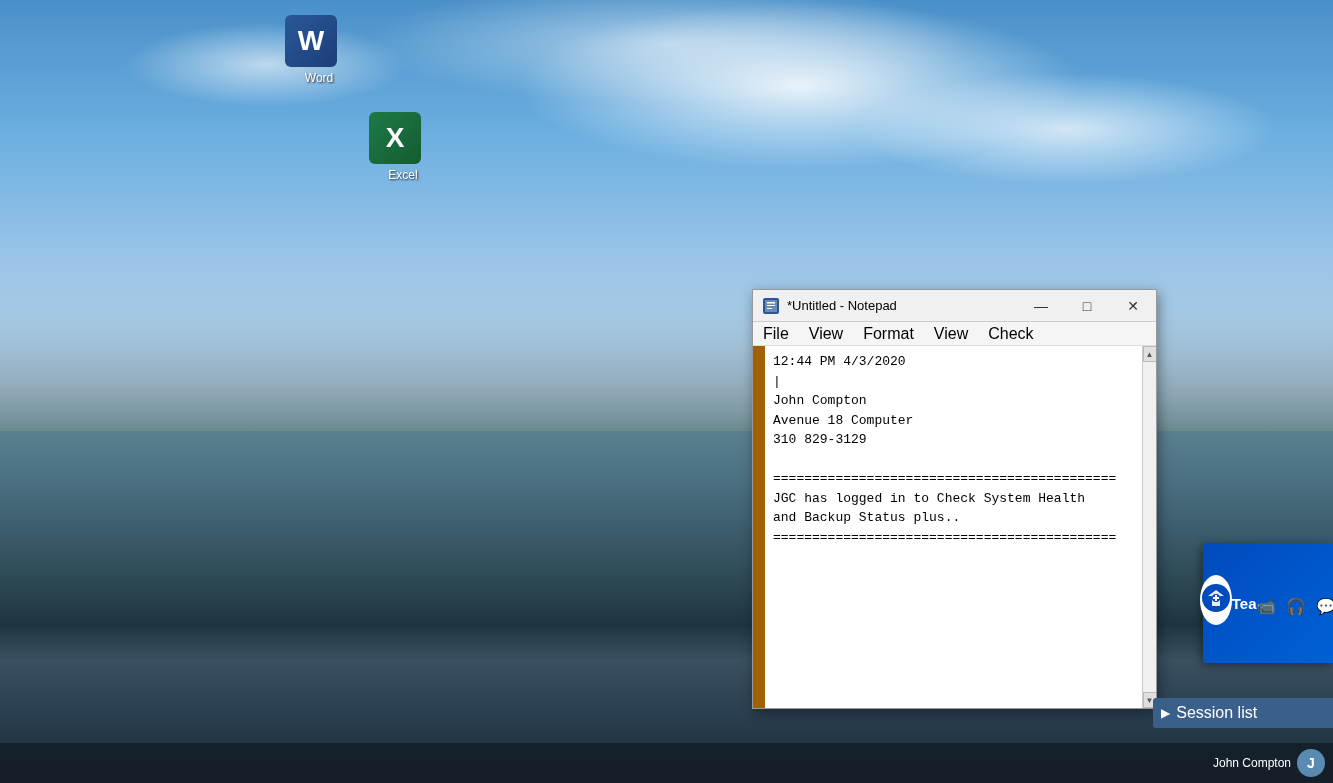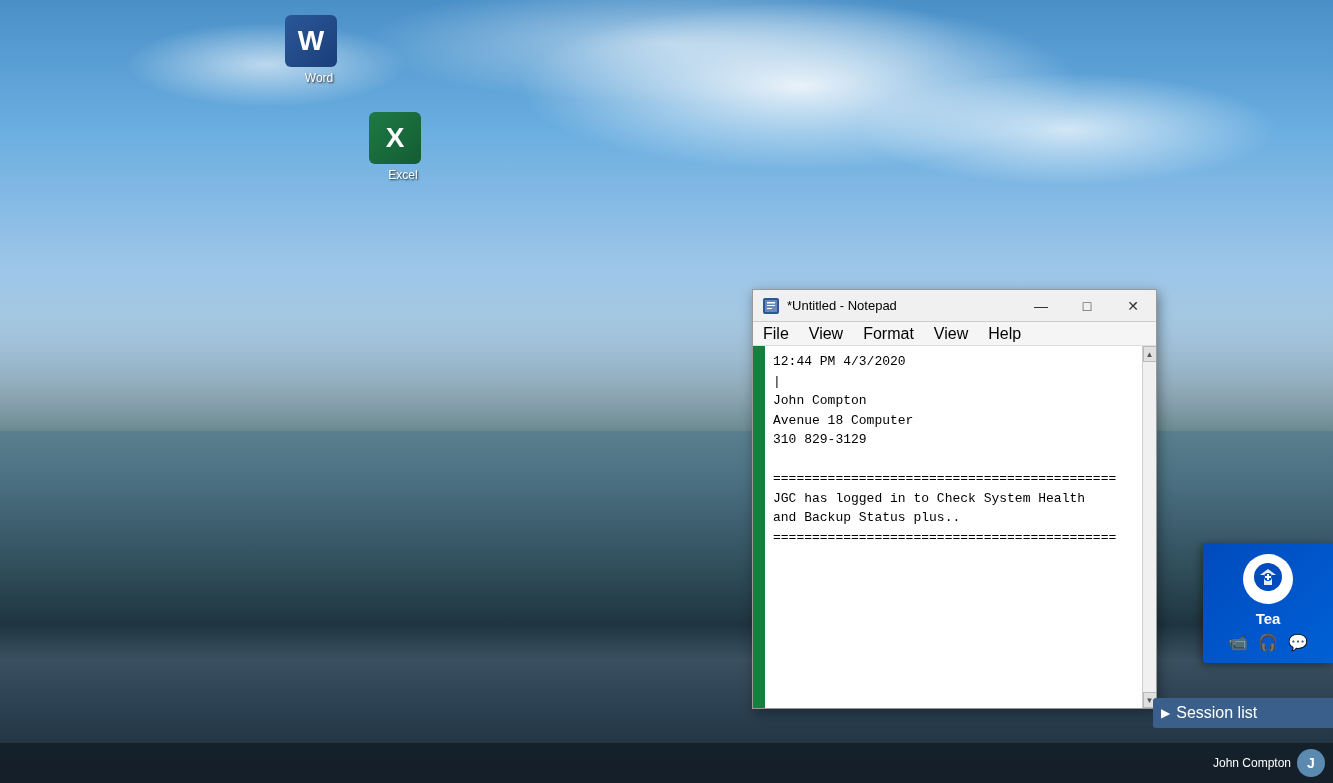--- a/index.html
+++ b/index.html
@@ -135,21 +135,21 @@
       font-family: 'Segoe UI', sans-serif;
     }
 
     
     .notepad-window {
       position: absolute;
       top: 289px;
       left: 752px;
       width: 405px;
       height: 420px;
-      background: #15803d;
+      background: #a16207;
       border: 1px solid #999;
       box-shadow: 2px 4px 12px rgba(0,0,0,0.4);
       display: flex;
       flex-direction: column;
     }
 
     .notepad-titlebar {
       display: flex;
       align-items: center;
       justify-content: space-between;
@@ -266,21 +266,21 @@
 
     
     .teamviewer-panel {
       position: absolute;
       bottom: 120px;
       right: 0;
       width: 130px;
       height: 120px;
       background: linear-gradient(135deg, #004bbd 0%, #0060d6 100%);
       display: flex;
-      flex-direction: column;
+      flex-direction: row;
       align-items: center;
       justify-content: center;
       border-radius: 4px 0 0 4px;
       box-shadow: -2px 2px 8px rgba(0,0,0,0.4);
     }
 
     .tv-logo {
       width: 50px;
       height: 50px;
       background: white;
@@ -426,21 +426,21 @@
       <button class="win-btn">□</button>
       <button class="win-btn close-btn">✕</button>
     </div>
   </div>
 
   <div class="notepad-menubar">
     <span class="menu-item">File</span>
     <span class="menu-item">View</span>
     <span class="menu-item">Format</span>
     <span class="menu-item">View</span>
-    <span class="menu-item">Help</span>
+    <span class="menu-item">Check</span>
   </div>
 
   <div class="notepad-content">
     <textarea class="notepad-textarea" spellcheck="false" style="">12:44 PM 4/3/2020
 |
 John Compton
 Avenue 18 Computer
 310 829-3129
 
 ============================================

